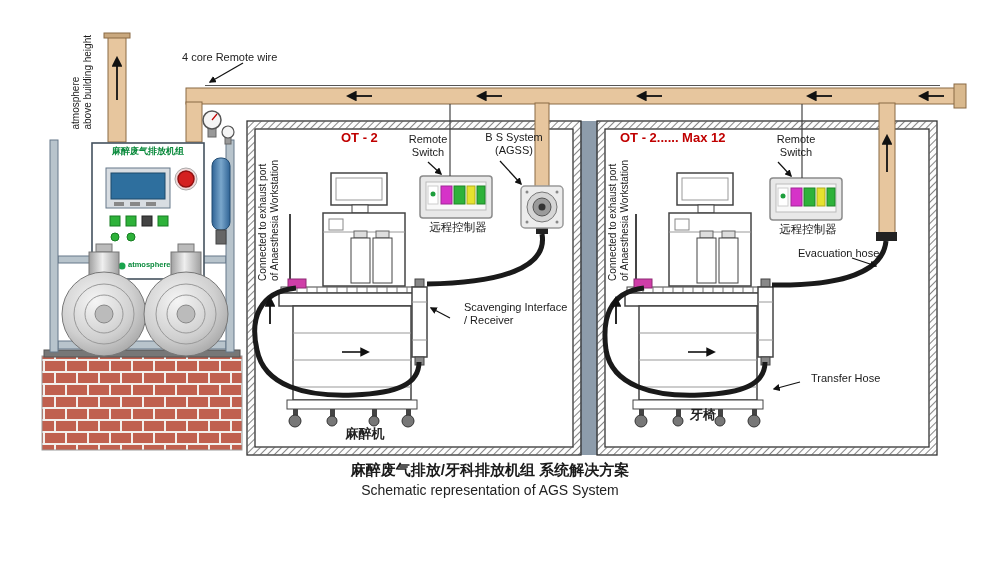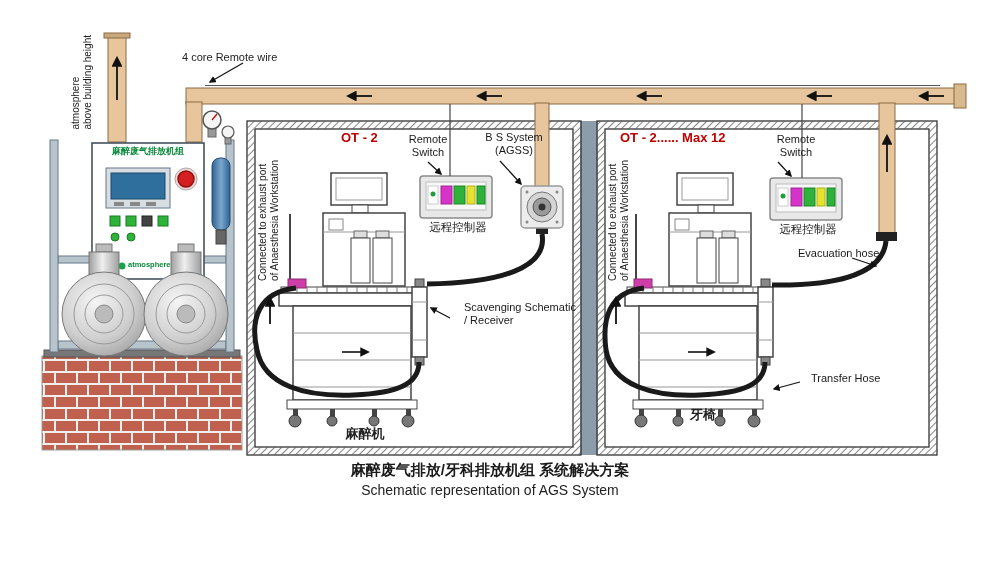--- a/index.html
+++ b/index.html
@@ -277,21 +277,21 @@
 <div class="L sm c two lbl-bs1">
   <span>B S System</span>
   <span>(AGSS)</span>
 </div>
 <div class="L c lbl-ctrl1">远程控制器</div>
 <div class="L rot lbl-conn1">
   <span>Connected to exhaust port</span>
   <span>of Anaesthesia Workstation</span>
 </div>
 <div class="L sm two lbl-scav">
-  <span>Scavenging Schematic</span>
+  <span>Scavenging Interface</span>
   <span>/ Receiver</span>
 </div>
 <div class="L c lbl-m1">麻醉机</div>
 
 <div class="L red lbl-ot2">OT - 2...... Max 12</div>
 <div class="L sm c two lbl-rs2">
   <span>Remote</span>
   <span>Switch</span>
 </div>
 <div class="L c lbl-ctrl2">远程控制器</div>

